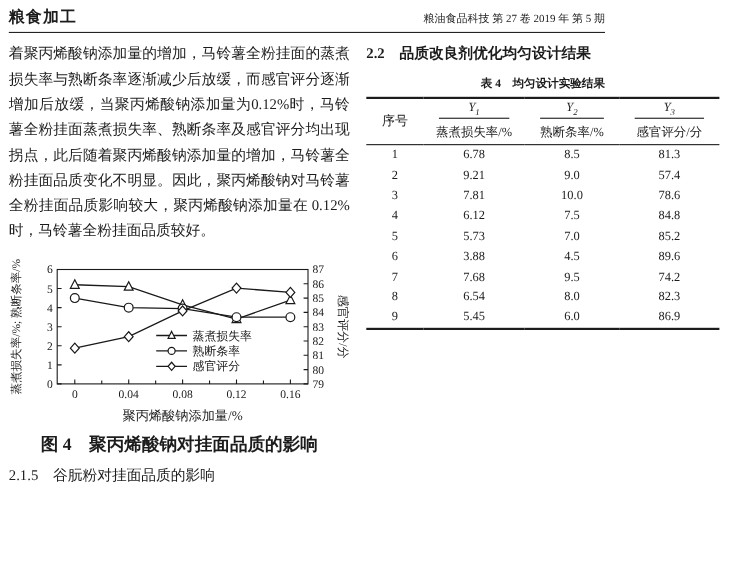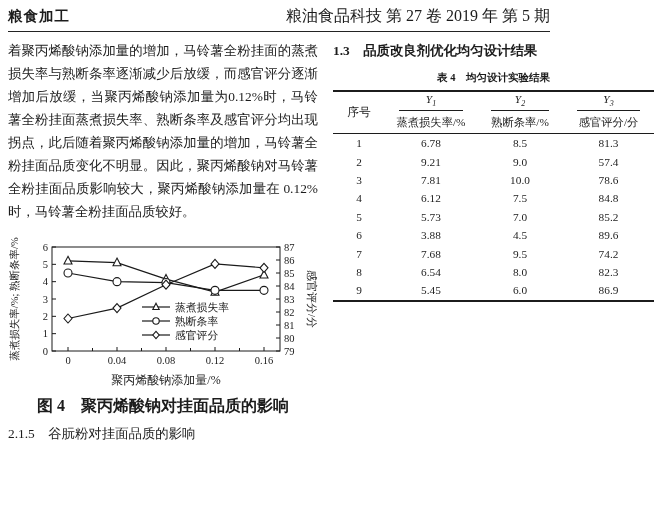--- a/index.html
+++ b/index.html
@@ -4,21 +4,21 @@
 <style>
   html,body{margin:0;padding:0;background:#ffffff;}
   body{
     width:665px;height:512px;overflow:hidden;
     font-family:"Liberation Serif","DejaVu Serif",serif;
     color:#1c1c1c;
   }
   .page{box-sizing:border-box;width:558px;height:512px;padding:6px 8px 0 8px;}
   .pagehead{display:flex;justify-content:space-between;align-items:baseline;}
   .head-left{font-weight:bold;font-size:14.5px;letter-spacing:1px;}
-  .head-right{font-size:16px;}
+  .head-right{font-size:10px;}
   .rule{border-top:1.6px solid #232323;margin-top:4px;}
   .cols{display:flex;gap:15px;margin-top:7px;}
   .col{width:321px;}
   .body-text{font-size:13.4px;line-height:23px;text-align:justify;margin:0;}
   .indent{text-indent:2em;}
   .sec-head{font-size:13.4px;line-height:23px;font-weight:normal;margin:5px 0 0 0;}
   .sec-head.bold{font-weight:bold;margin:0 0 1px 0;}
   figure{margin:8px 0 0 0;text-align:center;}
   figure svg{display:block;}
   figcaption{font-size:16px;font-weight:bold;margin-top:1px;}
@@ -141,21 +141,21 @@
               <text x="167" y="107.8" font-size="10.8" text-anchor="start" fill="#1a1a1a">感官评分</text>
             </g>
           </svg>
         <figcaption>图 4　聚丙烯酸钠对挂面品质的影响</figcaption>
       </figure>
 
       <h3 class="sec-head">2.1.5　谷朊粉对挂面品质的影响</h3>
     </div>
 
     <div class="col">
-      <h3 class="sec-head bold">1.3　品质改良剂优化均匀设计结果</h3>
+      <h3 class="sec-head bold">2.2　品质改良剂优化均匀设计结果</h3>
 
       <div class="tbl-caption">表 4　均匀设计实验结果</div>
 
       <table>
         <colgroup>
           <col style="width:52px">
             <col style="width:92px">
             <col style="width:86px">
             <col style="width:91px">
         </colgroup>

